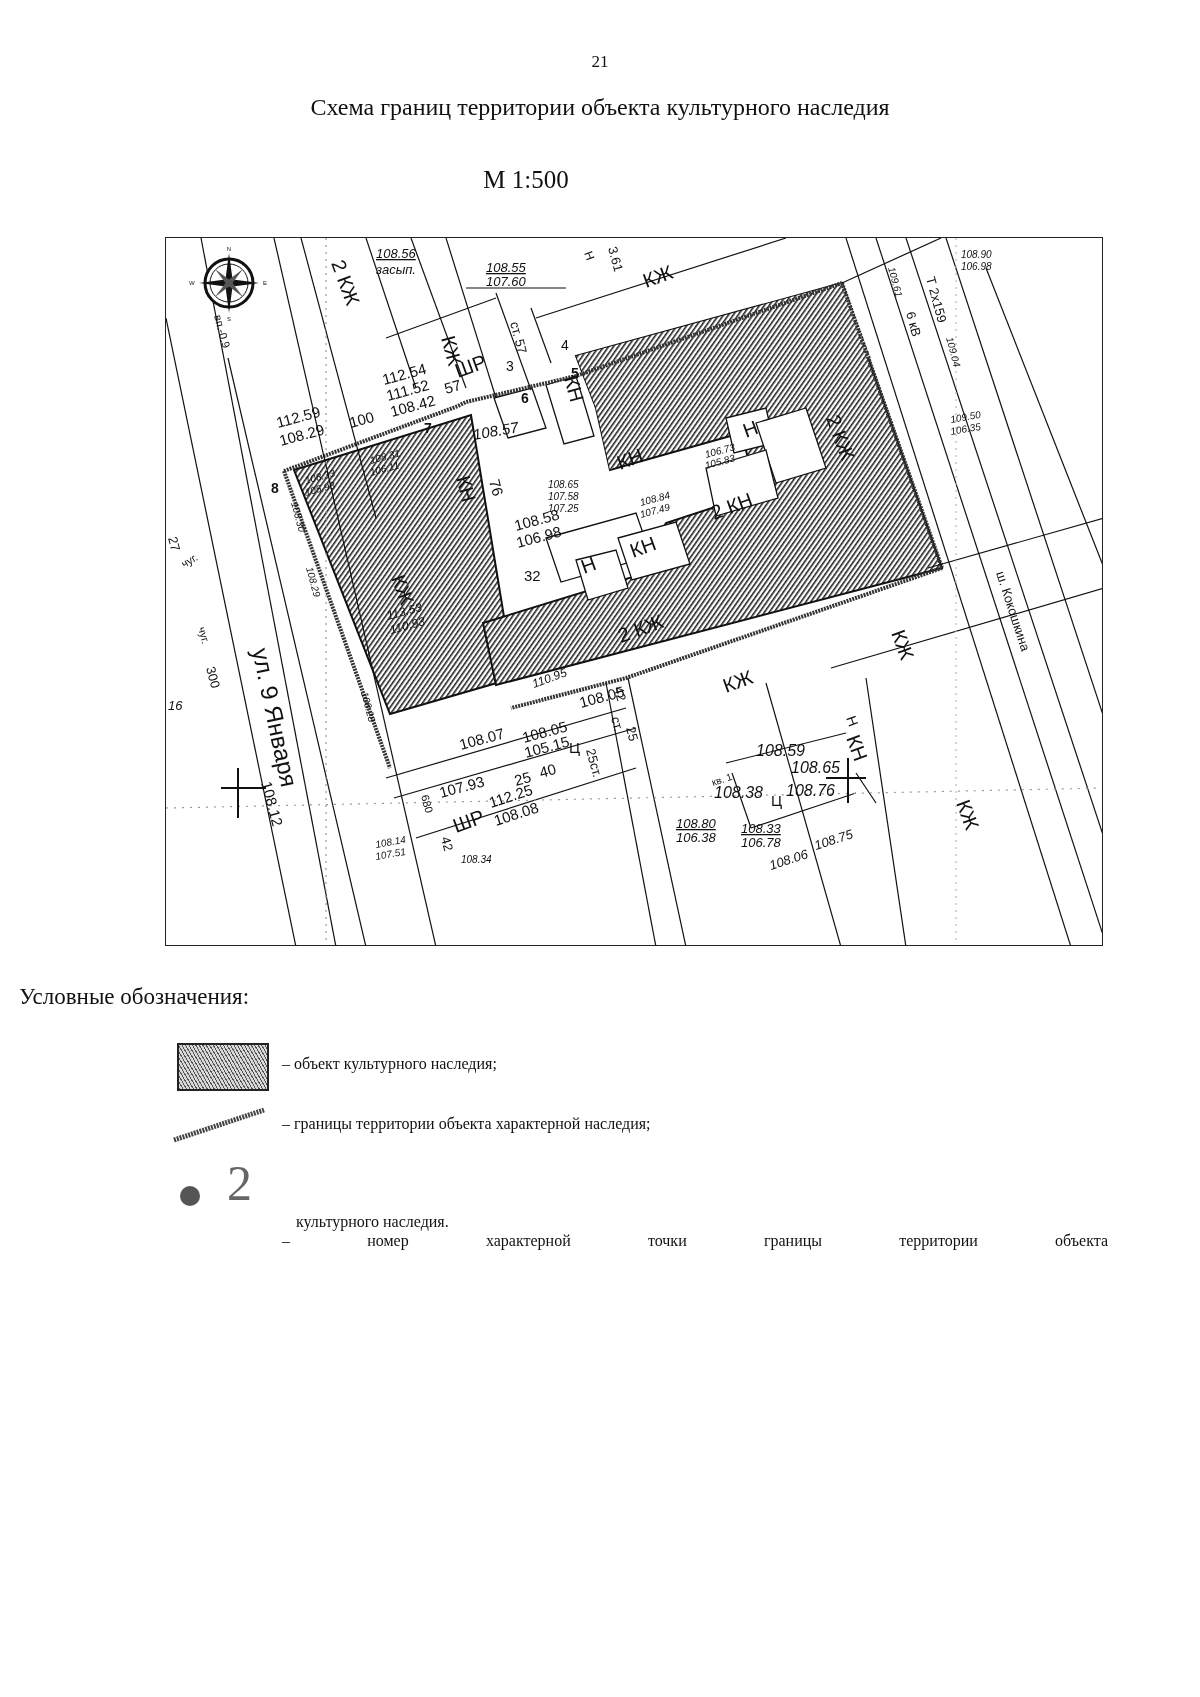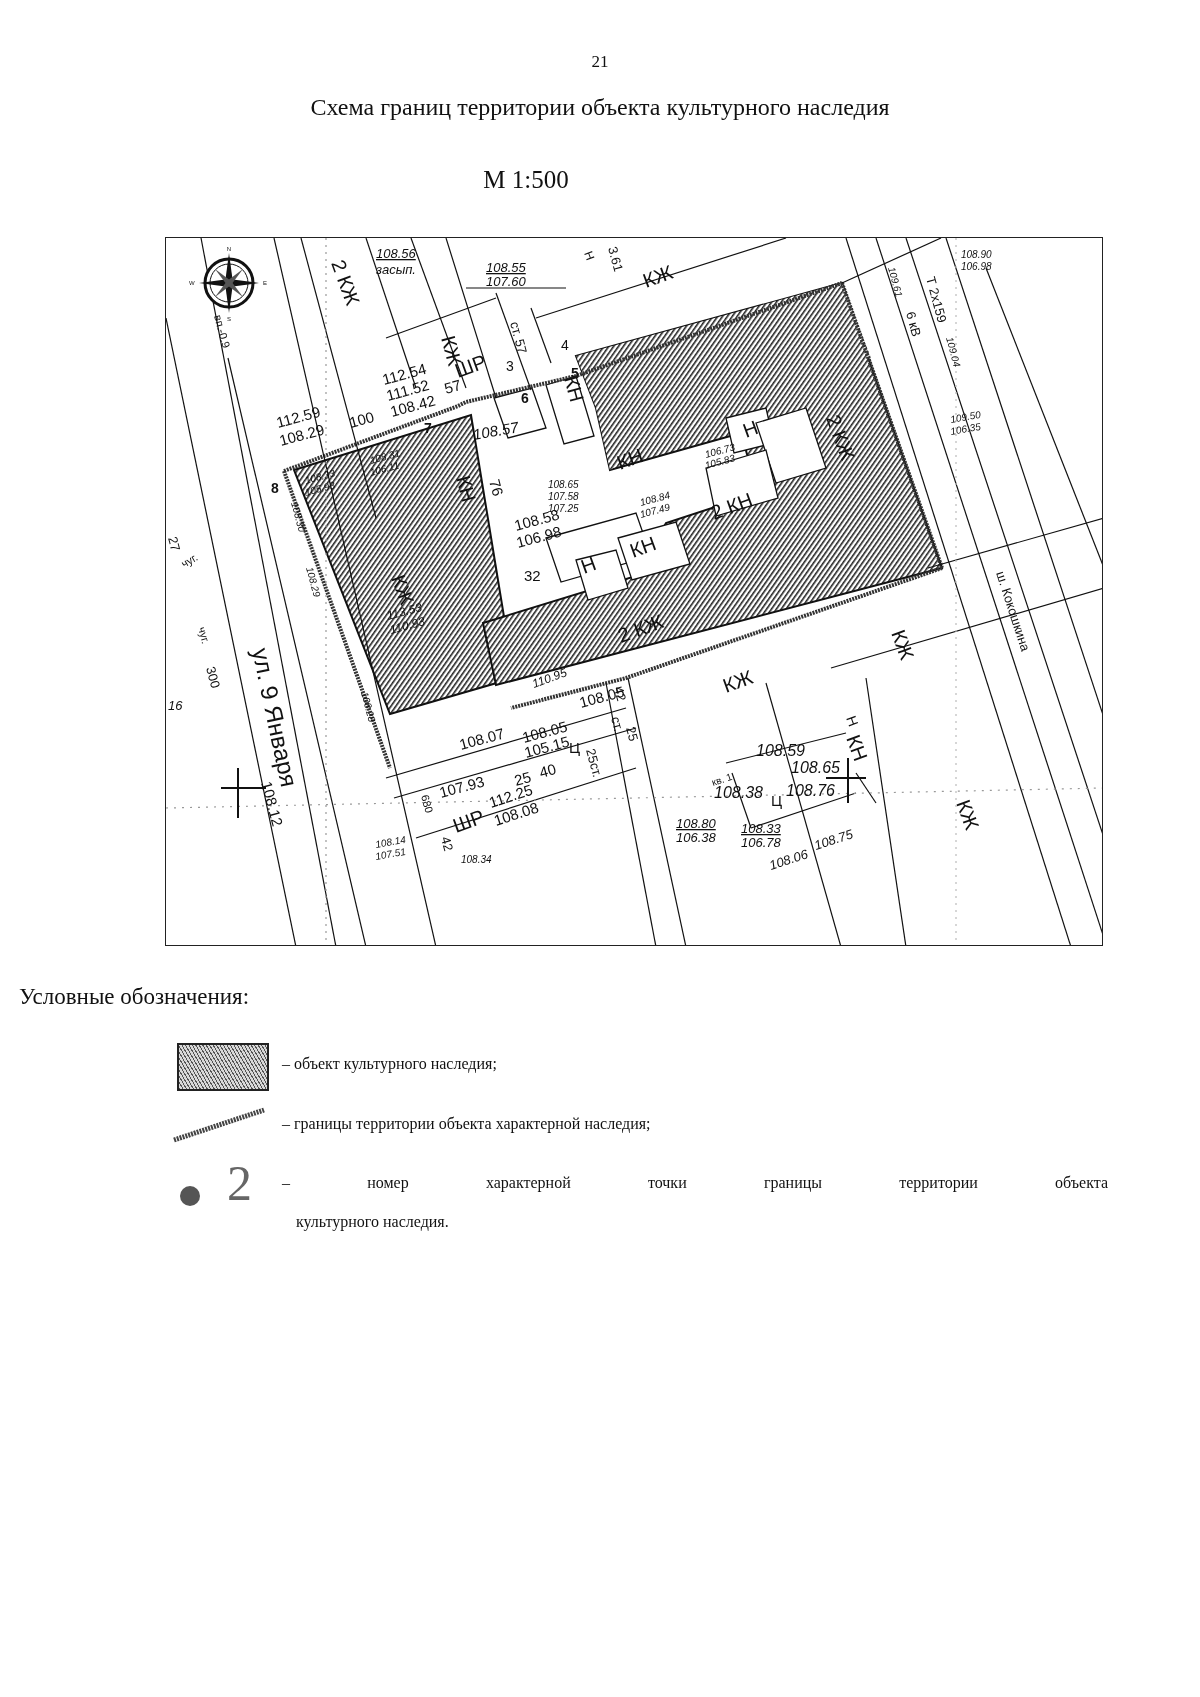--- a/index.html
+++ b/index.html
@@ -10,21 +10,21 @@
   .scale{left:0;width:1052px;top:166px;text-align:center;font-size:25px;}
   .map{left:165px;top:237px;width:938px;height:709px;border:1.5px solid #222;box-sizing:border-box;overflow:hidden;background:#fff;}
   .map svg{display:block;}
   .map text{font-family:"Liberation Sans","DejaVu Sans",sans-serif;fill:#111;}
   .legend-title{left:0;width:978px;top:984px;text-align:left;font-size:23px;margin-left:19px;}
   .legend-row{left:175px;font-size:16px;}
   .legend-swatch{left:177px;top:1043px;width:92px;height:48px;border:2px solid #222;box-sizing:border-box;
      background:repeating-linear-gradient(60deg,#555 0 1px,#d8d8d8 1px 3px);}
   .legend-text1{left:282px;top:1055px;}
   .legend-text2{left:282px;top:1115px;}
-  .legend-text3{left:282px;top:1174px;width:826px;text-align:justify;text-align-last:justify;font-family:Liberation Serif, serif;}
+  .legend-text3{left:282px;top:1232px;width:826px;text-align:justify;text-align-last:justify;font-family:Liberation Serif, serif;}
   .legend-text4{left:296px;top:1213px;}
   .dot-num{left:227px;top:1158px;font-size:50px;color:#666;line-height:1;}
   .dot{left:180px;top:1186px;width:20px;height:20px;border-radius:50%;background:#555;}
 </style>
 </head>
 <body>
 
 <div class="abs page-number">21</div>
 <div class="abs title">Схема границ территории объекта культурного наследия</div>
 <div class="abs scale">М 1:500</div>

